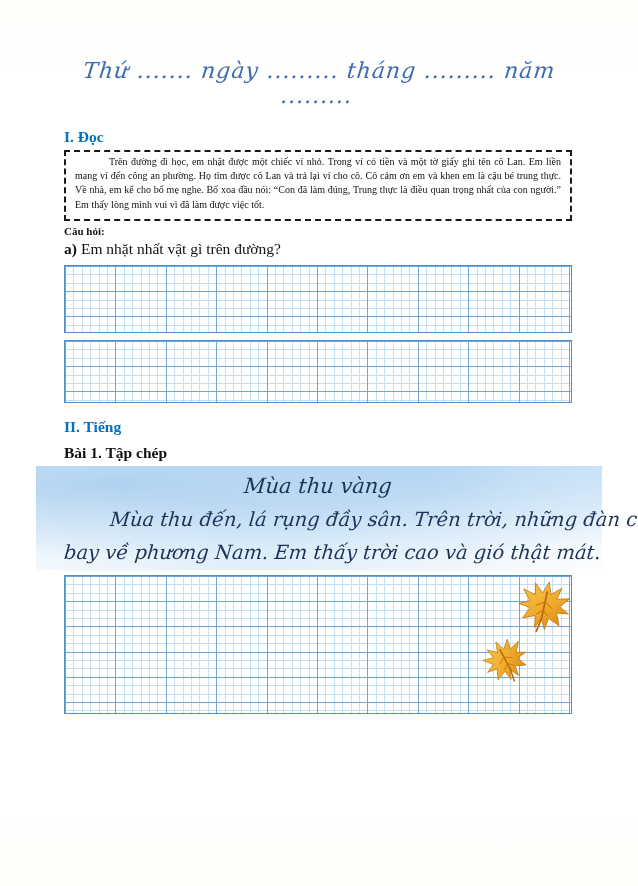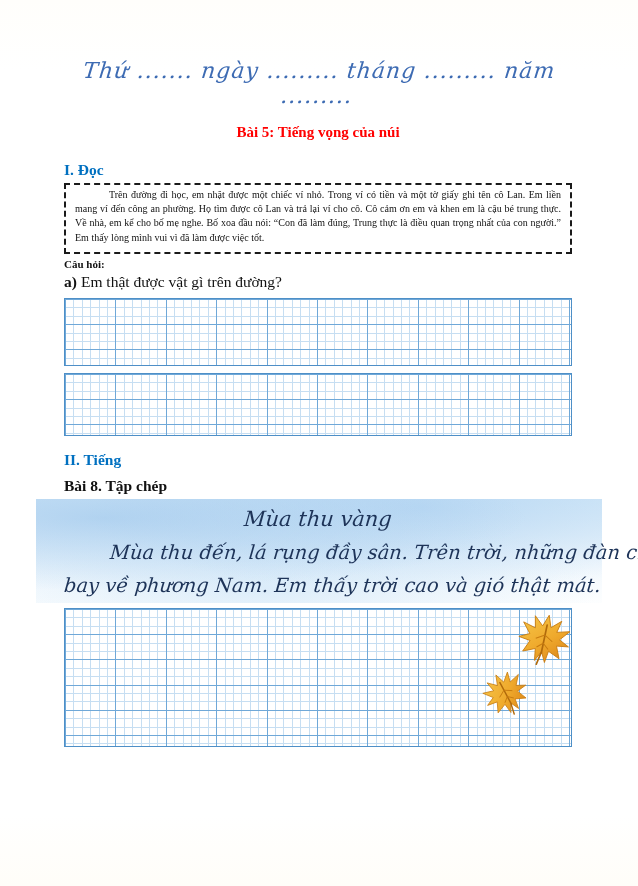--- a/index.html
+++ b/index.html
@@ -139,40 +139,39 @@
       <path d="M32 14 L32 48 M32 46 L29 62" stroke="#b06a0c" stroke-width="2" fill="none" stroke-linecap="round"></path>
       <path d="M32 26 L22 32 M32 26 L42 32 M32 36 L25 42 M32 36 L39 42" stroke="#c77b10" stroke-width="1.2" fill="none"></path>
     </g>
   </defs>
 </svg>
 
 <div class="page">
 
   <div class="date-line">Thứ ....... ngày ......... tháng ......... năm .........</div>
 
-  <div class="lesson-title">Bài 5: Tiếng vọng của núi</div>
 
   <div class="section-label">I. Đọc</div>
 
   <div class="story-box">
     <p class="story-text">Trên đường đi học, em nhặt được một chiếc ví nhỏ. Trong ví có tiền và một tờ giấy ghi tên cô Lan. Em liền mang ví đến công an phường. Họ tìm được cô Lan và trả lại ví cho cô. Cô cảm ơn em và khen em là cậu bé trung thực. Về nhà, em kể cho bố mẹ nghe. Bố xoa đầu nói: “Con đã làm đúng, Trung thực là điều quan trọng nhất của con người.” Em thấy lòng mình vui vì đã làm được việc tốt.</p>
   </div>
 
   <div class="questions-label">Câu hỏi:</div>
 
   <div class="question">
-    <span class="qlabel">a)</span><span>Em thật được vật gì trên đường?</span>
+    <span class="qlabel">a)</span><span>Em nhặt nhất vật gì trên đường?</span>
   </div>
   <div class="grid-area grid-a"></div>
 
   <div class="grid-area grid-b"></div>
 
   <div class="section-label sec-2">II. Tiếng</div>
 
-  <div class="exercise-label">Bài 8. Tập chép</div>
+  <div class="exercise-label">Bài 1. Tập chép</div>
 
   <div class="watercolor">
     <div class="hand copy-title">Mùa thu vàng</div>
     <div class="hand copy-line1">Mùa thu đến, lá rụng đầy sân. Trên trời, những đàn chim</div>
     <div class="hand copy-line2">bay về phương Nam. Em thấy trời cao và gió thật mát.</div>
   </div>
 
   <div class="grid-area grid-big">
     <svg class="leaf leaf1" viewBox="0 0 64 64">
         <use href="#leaf-shape"></use>

